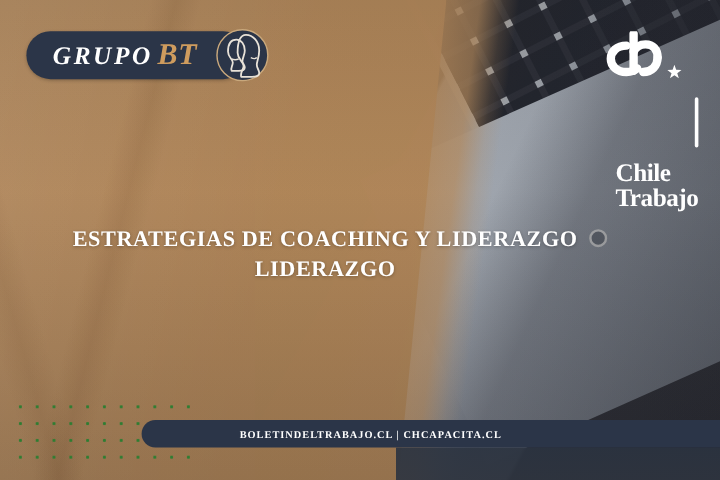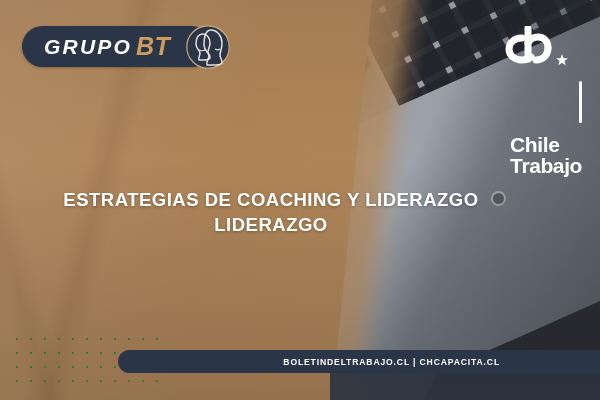--- a/index.html
+++ b/index.html
@@ -5,21 +5,21 @@
   html, body {
     margin: 0;
     padding: 0;
     background: #1e1e1e;
   }
   .canvas {
     position: relative;
     width: 600px;
     height: 400px;
     overflow: hidden;
-    font-family: Liberation Sans, sans-serif;
+    font-family: Liberation Serif, serif;
     background: #8a9099;
   }
 
   
   .photo {
     position: absolute;
     inset: 0;
     background:
       
       radial-gradient(circle at 573px 118px, #f2e3cc 0px, #d9bb92 16px, #b8895c 27px, rgba(184,137,92,0) 33px),
@@ -213,21 +213,21 @@
     left: 118px; top: 350px;
     width: 482px; height: 23px;
     background: #2b3548;
     border-top-left-radius: 13px;
     border-bottom-left-radius: 13px;
     display: flex;
     align-items: center;
   }
   .footer-text {
     width: 382px;
-    text-align: right;
+    text-align: center;
     color: #ffffff;
     font-size: 8.6px;
     font-weight: bold;
     letter-spacing: 0.85px;
   }
   .footer-fill {
     position: absolute;
     left: 330px; top: 373px;
     width: 270px; height: 27px;
     background: linear-gradient(180deg,#2b3340 0%, #2e343f 100%);

